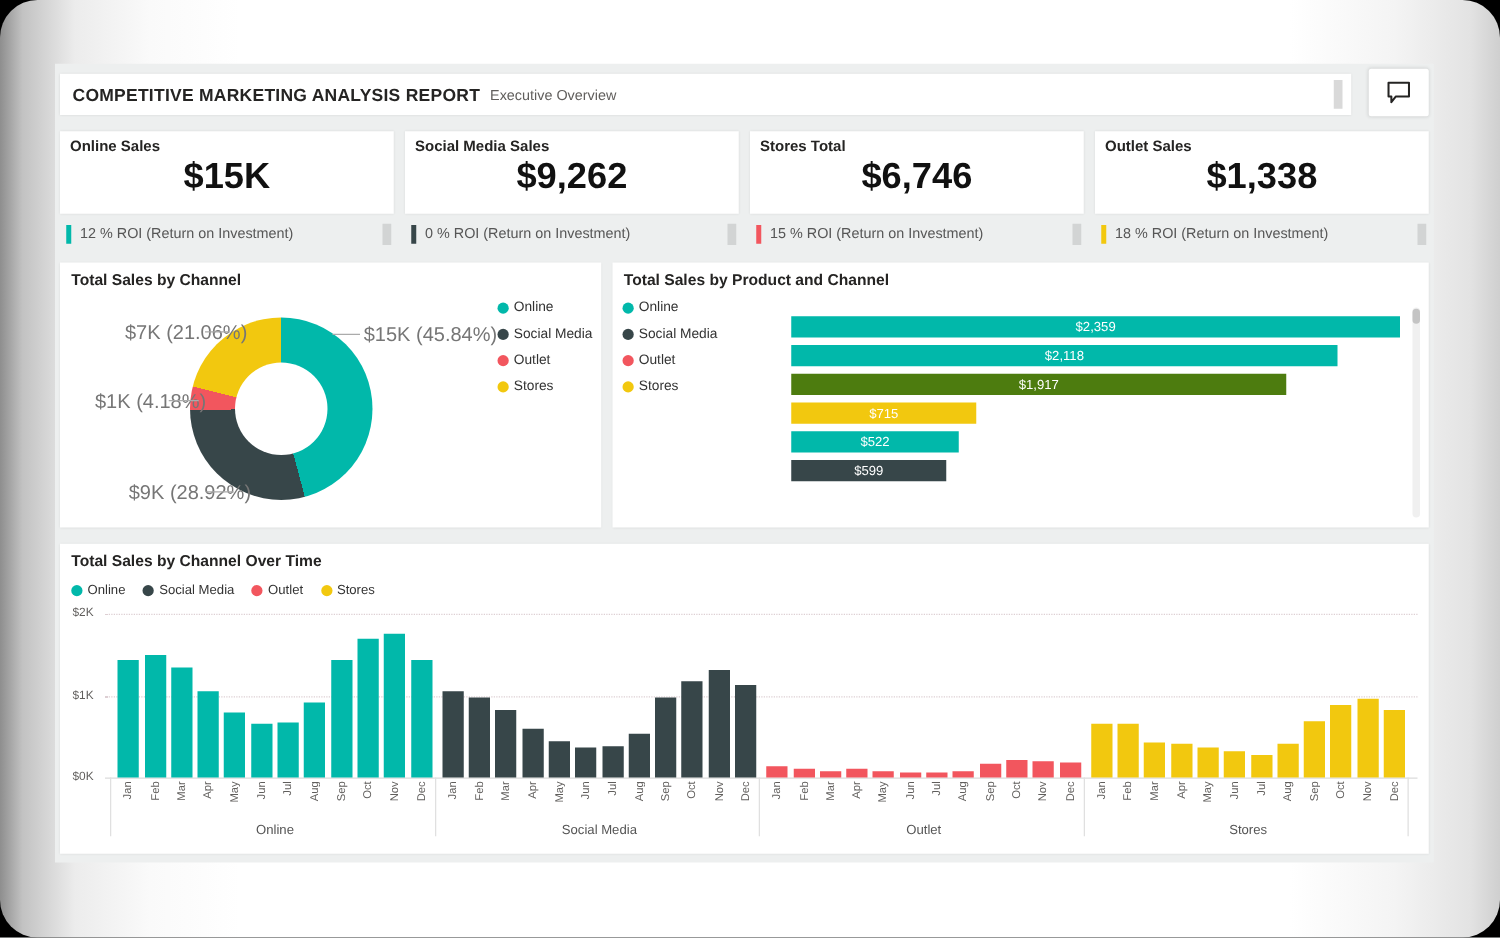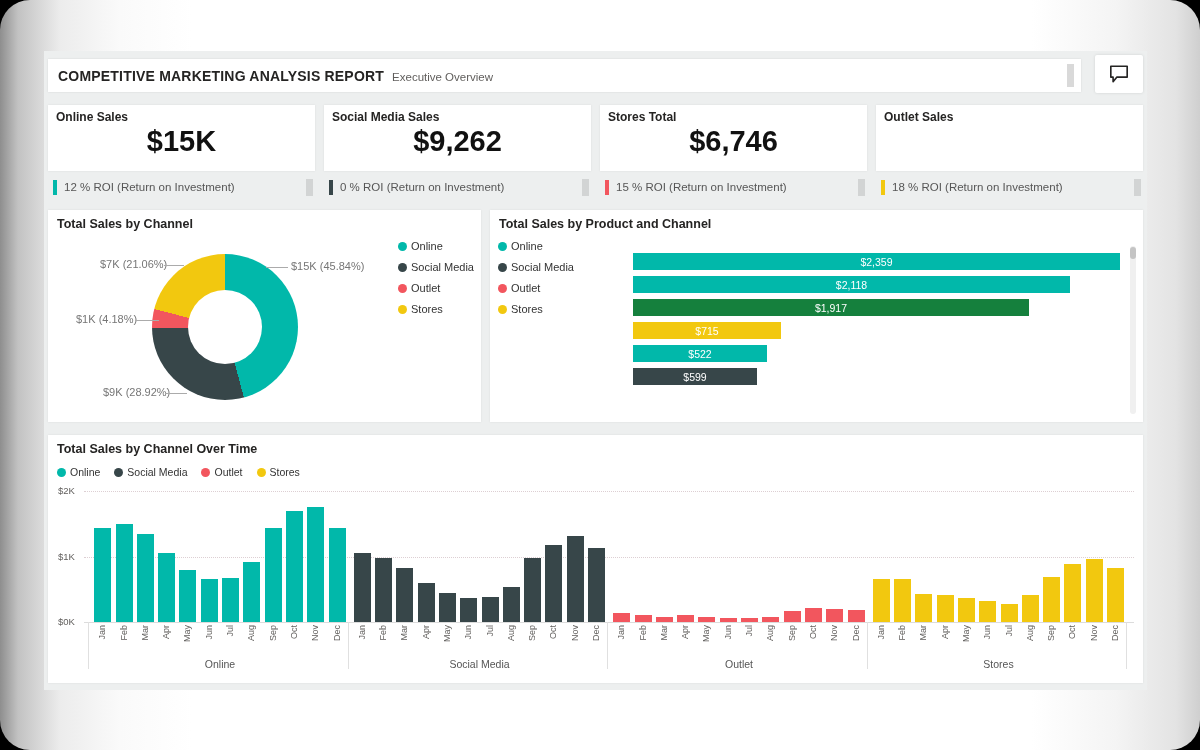--- a/index.html
+++ b/index.html
@@ -46,21 +46,21 @@
   .legend.vertical { flex-direction: column; gap: 9px; }
   .legend.horizontal { flex-direction: row; gap: 14px; }
   .legend-item { display: flex; align-items: center; gap: 4px; cursor: pointer; }
   .legend-dot { width: 9px; height: 9px; border-radius: 50%; flex: none; }
   .legend-label { font-size: 11px; color: #333; white-space: nowrap; }
   .time-panel .legend-label { font-size: 10.5px; }
 
   
   .donut { position: absolute; left: 104px; top: 44px; width: 146px; height: 146px; border-radius: 50%; cursor: pointer; }
   .donut-hole { position: absolute; left: 36px; top: 36px; width: 74px; height: 74px; border-radius: 50%; background: #fff; }
-  .donut-label { position: absolute; font-size: 11px; color: #767676; white-space: nowrap; }
+  .donut-label { position: absolute; font-size: 16px; color: #767676; white-space: nowrap; }
   .donut-dash { position: absolute; height: 1px; background: #ababab; }
 
   
   .hbars { position: absolute; left: 143px; top: 43px; }
   .hbar { height: 17px; margin-bottom: 6px; display: flex; align-items: center; justify-content: center; cursor: pointer; }
   .hbar-label { font-size: 10.5px; color: #fff; }
   .vscroll-track { position: absolute; right: 7px; top: 36px; width: 6px; height: 168px; background: #f0f0f0; border-radius: 3px; }
   .vscroll-thumb { position: absolute; top: 1px; left: 0; width: 6px; height: 12px; background: #c4c4c4; border-radius: 3px; }
 
   
@@ -124,20 +124,21 @@
           </div>
           <div class="kpi-roi">
             <span class="kpi-roi-bar" style="background: rgb(242, 86, 94);"></span>
             <span class="kpi-roi-label">15 % ROI (Return on Investment)</span>
             <span class="kpi-roi-nub"></span>
           </div>
         </div>
         <div class="kpi-card">
           <div class="kpi-box">
             <div class="kpi-title">Outlet Sales</div>
+            <div class="kpi-value">$1,338</div>
           </div>
           <div class="kpi-roi">
             <span class="kpi-roi-bar" style="background: rgb(242, 200, 15);"></span>
             <span class="kpi-roi-label">18 % ROI (Return on Investment)</span>
             <span class="kpi-roi-nub"></span>
           </div>
         </div>
       </div>
 
     <div class="panel donut-panel">
@@ -193,21 +194,21 @@
             <span class="legend-label">Stores</span>
           </div>
         </div>
       <div class="hbars">
           <div class="hbar" style="width: 487px; background: rgb(1, 184, 170);">
             <span class="hbar-label">$2,359</span>
           </div>
           <div class="hbar" style="width: 437px; background: rgb(1, 184, 170);">
             <span class="hbar-label">$2,118</span>
           </div>
-          <div class="hbar" style="width: 396px; background: #15803d;">
+          <div class="hbar" style="width: 396px; background: #4d7c0f;">
             <span class="hbar-label">$1,917</span>
           </div>
           <div class="hbar" style="width: 148px; background: rgb(242, 200, 15);">
             <span class="hbar-label">$715</span>
           </div>
           <div class="hbar" style="width: 134px; background: rgb(1, 184, 170);">
             <span class="hbar-label">$522</span>
           </div>
           <div class="hbar" style="width: 124px; background: rgb(55, 70, 73);">
             <span class="hbar-label">$599</span>

